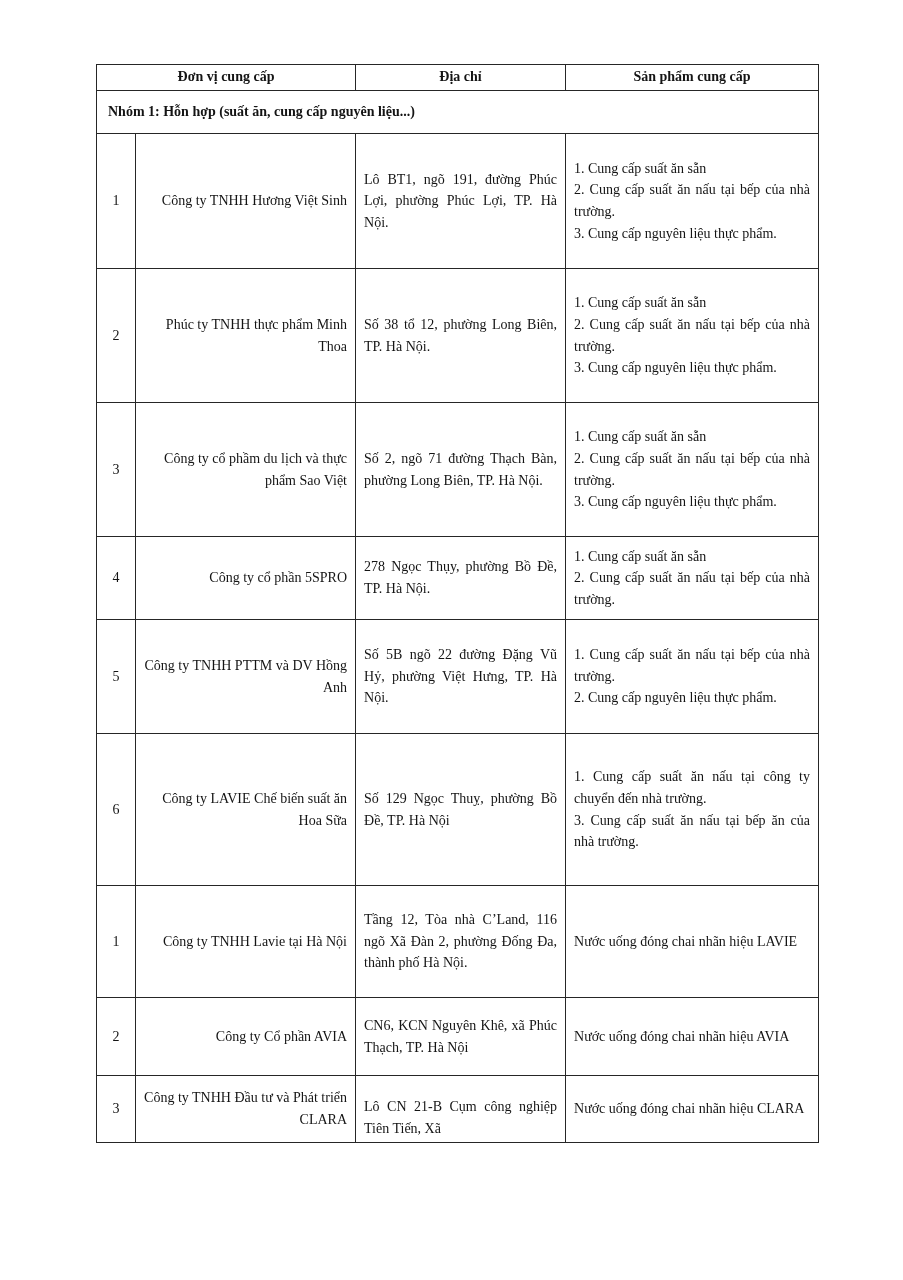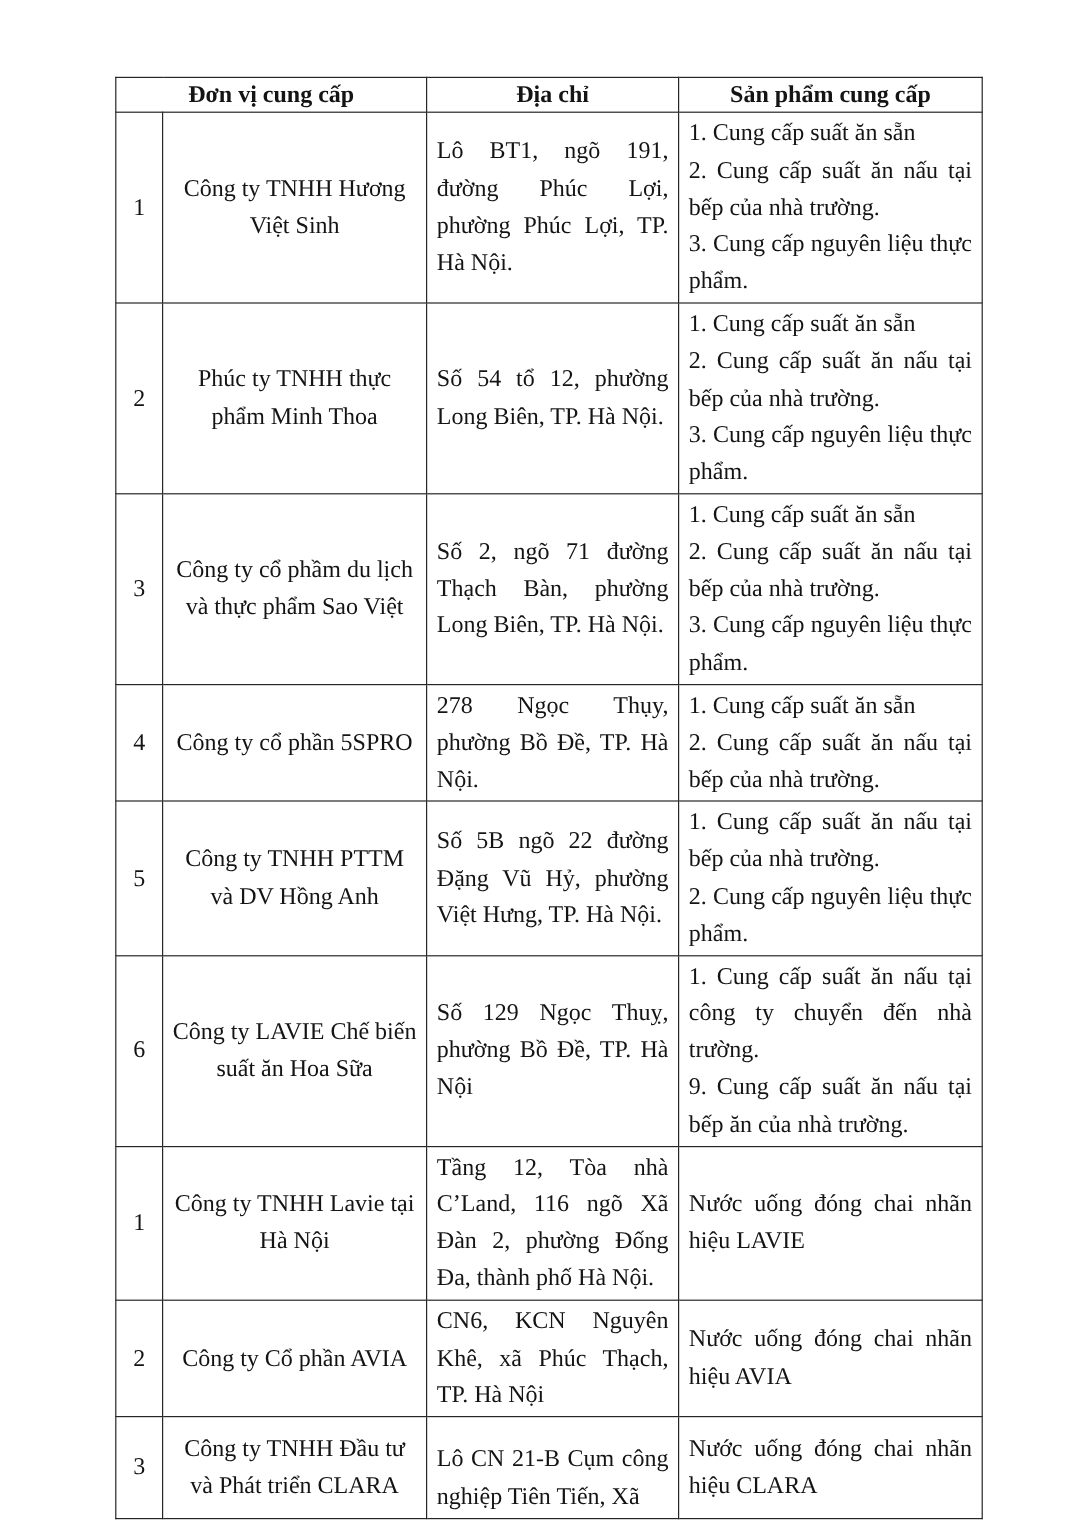--- a/index.html
+++ b/index.html
@@ -20,21 +20,21 @@
     position: absolute;
     left: 96px;
     top: 64px;
     width: 722px;
     border-collapse: collapse;
     table-layout: fixed;
   }
   table.doc-table td {
     border: 1px solid #262626;
     vertical-align: middle;
-    font-size: 20px;
+    font-size: 14px;
     line-height: 1.54;
     padding: 2px 8px;
     overflow: hidden;
   }
   tr.head { height: 26px; }
   tr.head td {
     text-align: center;
     font-weight: bold;
     line-height: 1.3;
     padding: 1px 4px;
@@ -43,21 +43,21 @@
   tr.group td {
     font-weight: bold;
     text-align: left;
     padding: 4px 6px 4px 11px;
   }
   td.num {
     text-align: center;
     padding: 0 2px;
   }
   td.company {
-    text-align: center;
+    text-align: right;
     padding: 2px 14px 2px 11px;
   }
   td.address {
     text-align: justify;
     padding: 2px 9px;
   }
   td.products {
     padding: 2px 7px;
   }
   .pitem {
@@ -86,36 +86,39 @@
       <col style="width:253px">
     </colgroup>
 
     <tbody>
         <tr class="head">
       <td colspan="2">Đơn vị cung cấp</td>
       <td>Địa chỉ</td>
       <td>Sản phẩm cung cấp</td>
     </tr>
 
+    <tr class="group">
+      <td colspan="4">Nhóm 1: Hỗn hợp (suất ăn, cung cấp nguyên liệu...)</td>
+    </tr>
 
     <tr class="row h135">
       <td class="num">1</td>
       <td class="company">Công ty TNHH Hương Việt Sinh</td>
       <td class="address">Lô BT1, ngõ 191, đường Phúc Lợi, phường Phúc Lợi, TP. Hà Nội.</td>
       <td class="products">
         <div class="pitem">1. Cung cấp suất ăn sẵn</div>
         <div class="pitem">2. Cung cấp suất ăn nấu tại bếp của nhà trường.</div>
         <div class="pitem">3. Cung cấp nguyên liệu thực phẩm.</div>
       </td>
     </tr>
 
     <tr class="row h134">
       <td class="num">2</td>
       <td class="company">Phúc ty TNHH thực phẩm Minh Thoa</td>
-      <td class="address">Số 54 tổ 12, phường Long Biên, TP. Hà Nội.</td>
+      <td class="address">Số 38 tổ 12, phường Long Biên, TP. Hà Nội.</td>
       <td class="products">
         <div class="pitem">1. Cung cấp suất ăn sẵn</div>
         <div class="pitem">2. Cung cấp suất ăn nấu tại bếp của nhà trường.</div>
         <div class="pitem">3. Cung cấp nguyên liệu thực phẩm.</div>
       </td>
     </tr>
 
     <tr class="row h134">
       <td class="num">3</td>
       <td class="company">Công ty cổ phầm du lịch và thực phẩm Sao Việt</td>
@@ -146,21 +149,21 @@
         <div class="pitem">2. Cung cấp nguyên liệu thực phẩm.</div>
       </td>
     </tr>
 
     <tr class="row h152">
       <td class="num">6</td>
       <td class="company">Công ty LAVIE Chế biến suất ăn Hoa Sữa</td>
       <td class="address">Số 129 Ngọc Thuỵ, phường Bồ Đề, TP. Hà Nội</td>
       <td class="products">
         <div class="pitem">1. Cung cấp suất ăn nấu tại công ty chuyển đến nhà trường.</div>
-        <div class="pitem">9. Cung cấp suất ăn nấu tại bếp ăn của nhà trường.</div>
+        <div class="pitem">3. Cung cấp suất ăn nấu tại bếp ăn của nhà trường.</div>
       </td>
     </tr>
 
 
     <tr class="row h112">
       <td class="num">1</td>
       <td class="company">Công ty TNHH Lavie tại Hà Nội</td>
       <td class="address">Tầng 12, Tòa nhà C’Land, 116 ngõ Xã Đàn 2, phường Đống Đa, thành phố Hà Nội.</td>
       <td class="products">
         <div class="pitem">Nước uống đóng chai nhãn hiệu LAVIE</div>

